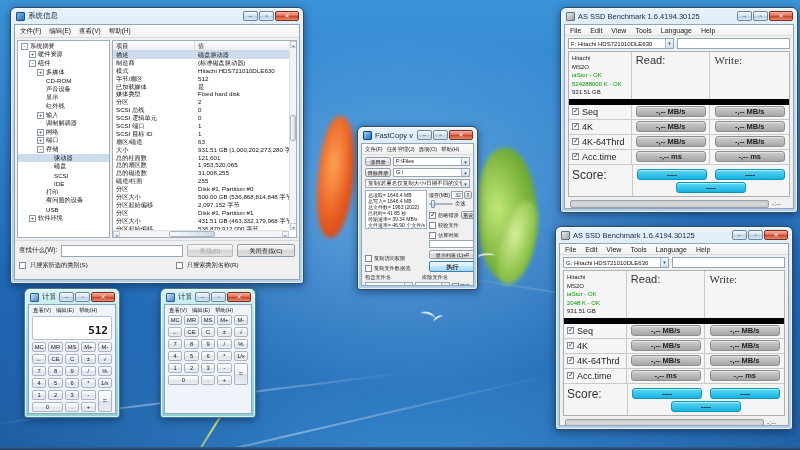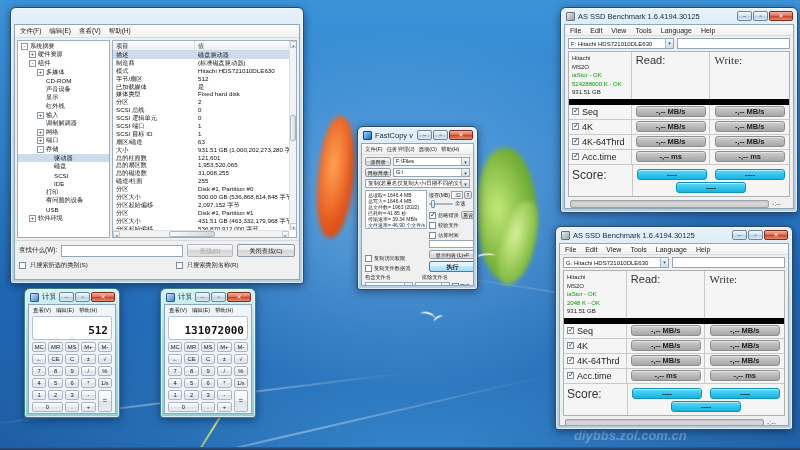--- a/index.html
+++ b/index.html
@@ -195,23 +195,31 @@
   <div class="deco flag-orange"></div>
   <div class="deco flag-green"></div>
   <div class="deco flag-green2"></div>
   <div class="streak s1"></div>
   <div class="streak s2"></div>
   <div class="streak s3"></div>
   <div class="streak s4"></div>
   <div class="bird b1"></div>
   <div class="bird b2"></div>
   <div class="bird b3"></div>
-  <div class="wm-bottom">diybbs.zol.com.cn</div>
 
   <div class="win" id="sysinfo">
+    <div class="titlebar">
+      <span class="app-icon icon-sysinfo"></span>
+      <span class="title-text">系统信息</span>
+      <span class="capbtns">
+          <span class="capbtn">–</span>
+          <span class="capbtn">▫</span>
+          <span class="capbtn close">✕</span>
+        </span>
+    </div>
     <div class="client">
       <div class="menubar" id="si-menus">
           <span class="menu-item">文件(F)</span>
           <span class="menu-item">编辑(E)</span>
           <span class="menu-item">查看(V)</span>
           <span class="menu-item">帮助(H)</span>
         </div>
       <div class="si-body">
         <div class="si-tree" id="si-tree">
             <div class="tree-item" style="padding-left:3px">
@@ -810,21 +818,20 @@
             <span class="capbtn">▫</span>
             <span class="capbtn close">✕</span>
           </span>
         </div>
     <div class="client">
       <div class="menubar">
             <span class="menu-item">查看(V)</span>
             <span class="menu-item">编辑(E)</span>
             <span class="menu-item">帮助(H)</span>
           </div>
-      <div class="calc-display">131072000</div>
       <div class="calc-keys">
             <div class="calc-key">MC</div>
             <div class="calc-key">MR</div>
             <div class="calc-key">MS</div>
             <div class="calc-key">M+</div>
             <div class="calc-key">M-</div>
             <div class="calc-key">←</div>
             <div class="calc-key">CE</div>
             <div class="calc-key">C</div>
             <div class="calc-key">±</div>

